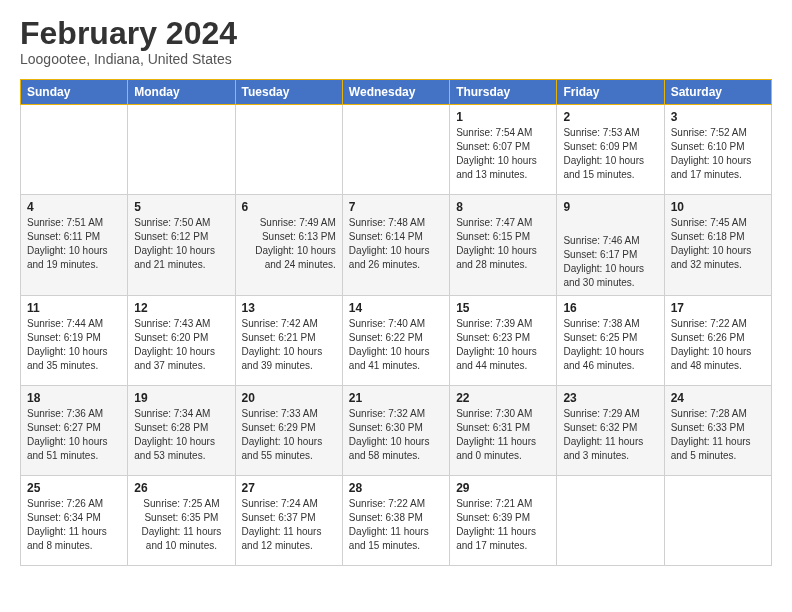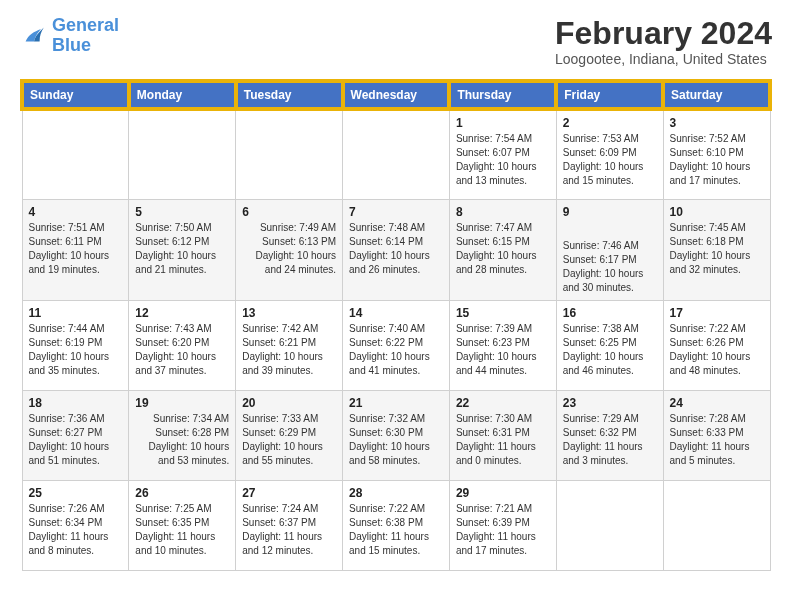--- a/index.html
+++ b/index.html
@@ -51,21 +51,21 @@
       border-collapse: collapse;
       font-size: 11px;
     }
     .calendar thead th {
       background-color: #4472c4;
       color: #fff;
       text-align: left;
       padding: 5px 6px;
       font-size: 12px;
       font-weight: bold;
-      border: 4px solid #eab308;
+      border: 1px solid #eab308;
     }
     .calendar tbody td {
       vertical-align: top;
       padding: 5px 6px;
       border: 1px solid #d0d0d0;
       width: calc(100% / 7);
       min-height: 80px;
       height: 90px;
       background: #fff;
     }
@@ -85,32 +85,20 @@
       line-height: 1.4;
     }
     .empty-cell {
       background: #fff !important;
     }
   </style>
 </head>
 <body>
 
 <div class="header-area">
-  <div class="logo">
-    <svg class="logo-bird" viewBox="0 0 40 40" xmlns="http://www.w3.org/2000/svg">
-      <path d="M8 28 C12 18, 20 14, 30 10 C25 16, 22 20, 20 28 Z" fill="#4a90d9"></path>
-      <path d="M20 28 C22 20, 26 16, 34 8 C30 14, 28 20, 28 28 Z" fill="#2a6fb0"></path>
-    </svg>
-    <div>
-      <div class="logo-text">
-        <span>General</span><br>
-        <span style="color:#4a90d9">Blue</span>
-      </div>
-    </div>
-  </div>
   <div class="title-block">
     <div class="main-title">February 2024</div>
     <div class="subtitle">Loogootee, Indiana, United States</div>
   </div>
 </div>
 
 <table class="calendar">
   <thead>
     <tr>
       <th>Sunday</th>
@@ -255,21 +243,21 @@
       <tr>
         <td>
           <span class="day-number">18</span>
           <div class="day-info" style="white-space: pre-line;">Sunrise: 7:36 AM
 Sunset: 6:27 PM
 Daylight: 10 hours
 and 51 minutes.</div>
         </td>
         <td>
           <span class="day-number">19</span>
-          <div class="day-info" style="white-space: pre-line; text-align: right;">Sunrise: 7:34 AM
+          <div class="day-info" style="white-space: pre-line;">Sunrise: 7:34 AM
 Sunset: 6:28 PM
 Daylight: 10 hours
 and 53 minutes.</div>
         </td>
         <td>
           <span class="day-number">20</span>
           <div class="day-info" style="white-space: pre-line;">Sunrise: 7:33 AM
 Sunset: 6:29 PM
 Daylight: 10 hours
 and 55 minutes.</div>
@@ -306,21 +294,21 @@
       <tr>
         <td>
           <span class="day-number">25</span>
           <div class="day-info" style="white-space: pre-line;">Sunrise: 7:26 AM
 Sunset: 6:34 PM
 Daylight: 11 hours
 and 8 minutes.</div>
         </td>
         <td>
           <span class="day-number">26</span>
-          <div class="day-info" style="white-space: pre-line;">Sunrise: 7:25 AM
+          <div class="day-info" style="white-space: pre-line; text-align: center;">Sunrise: 7:25 AM
 Sunset: 6:35 PM
 Daylight: 11 hours
 and 10 minutes.</div>
         </td>
         <td>
           <span class="day-number">27</span>
           <div class="day-info" style="white-space: pre-line;">Sunrise: 7:24 AM
 Sunset: 6:37 PM
 Daylight: 11 hours
 and 12 minutes.</div>

